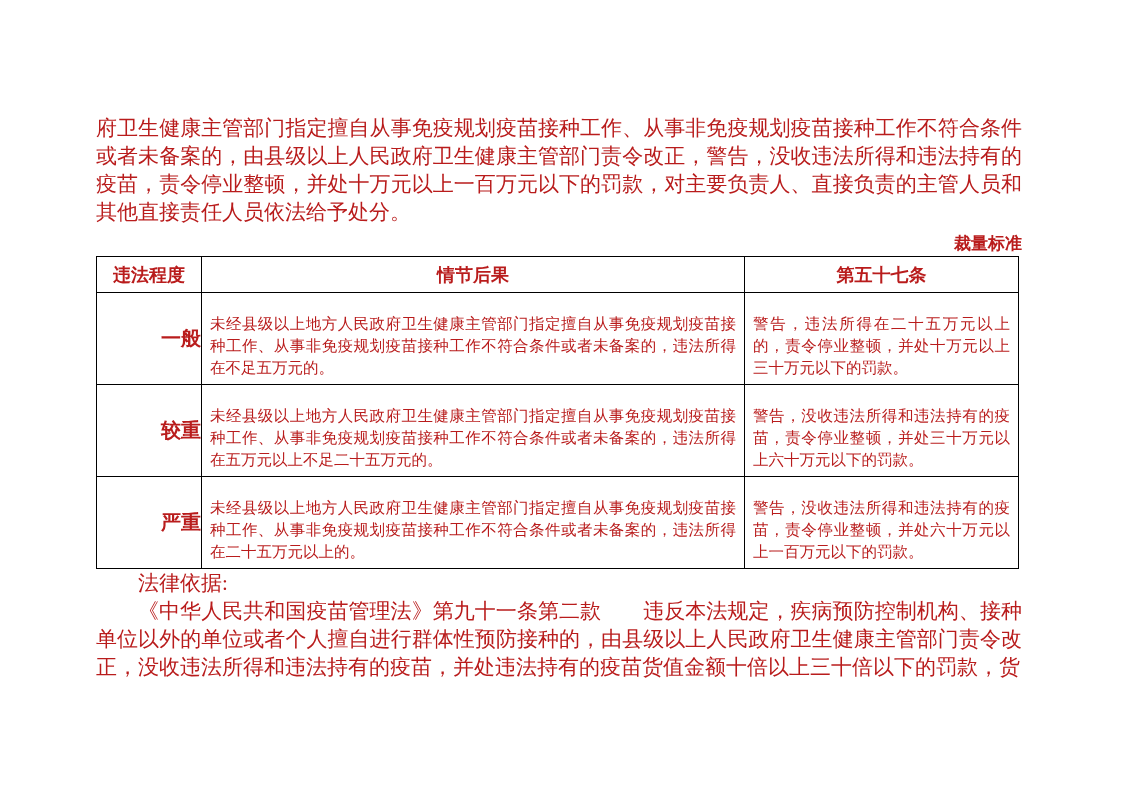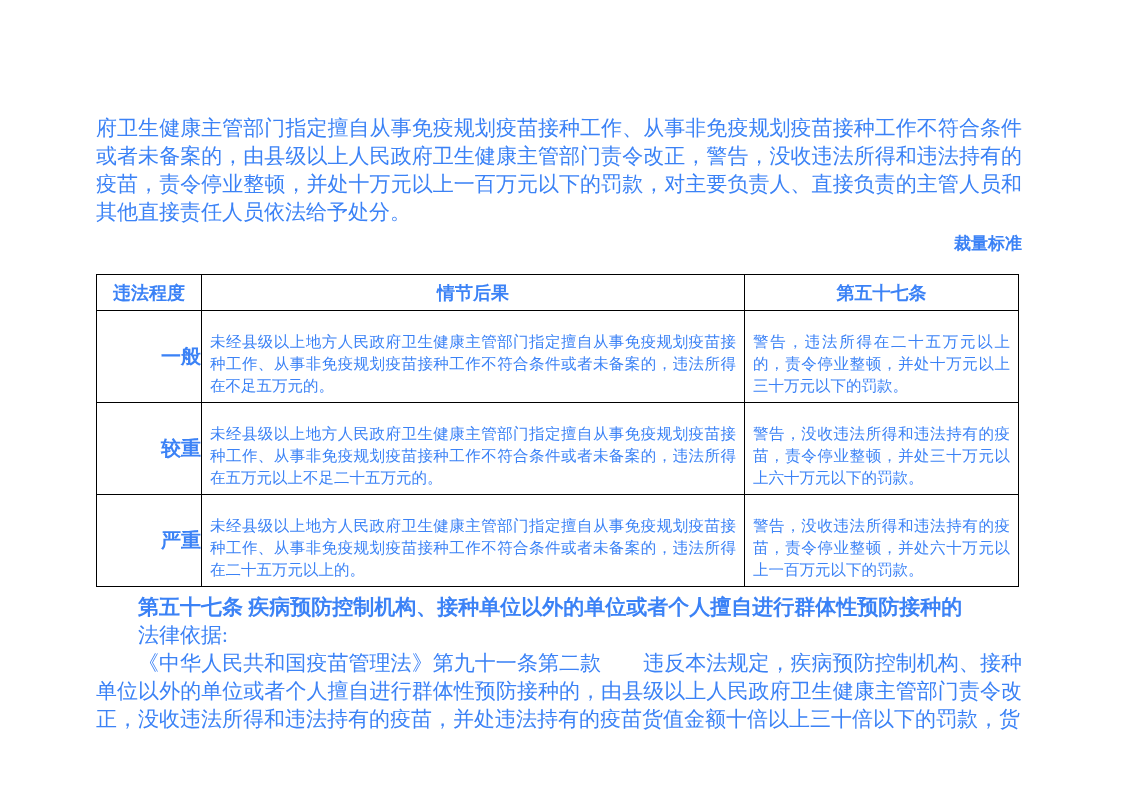--- a/index.html
+++ b/index.html
@@ -3,21 +3,21 @@
 <meta charset="utf-8">
 <style>
   * { margin: 0; padding: 0; box-sizing: border-box; }
   html, body { background: #e8e8e8; }
   .page {
     position: relative;
     width: 1122px;
     height: 793px;
     margin: 0 auto;
     background: #ffffff;
-    color: #3b82f6;
+    color: #b91c1c;
     font-family: "Liberation Serif", serif;
     overflow: hidden;
   }
   .content {
     position: absolute;
     left: 96px;
     top: 114px;
     width: 926px;
   }
   .intro-para {
@@ -28,21 +28,21 @@
   }
   .table-caption {
     margin-top: 7px;
     text-align: right;
     font-family: "Liberation Sans", sans-serif;
     font-weight: bold;
     font-size: 17px;
     line-height: 22px;
   }
   table.discretion {
-    margin-top: 19px;
+    margin-top: 1px;
     width: 922px;
     border-collapse: collapse;
     table-layout: fixed;
   }
   table.discretion th,
   table.discretion td {
     border: 1px solid #000000;
     vertical-align: middle;
   }
   table.discretion th {
@@ -131,21 +131,20 @@
           <td class="range">警告，没收违法所得和违法持有的疫苗，责令停业整顿，并处三十万元以上六十万元以下的罚款。</td>
         </tr>
         <tr>
           <td class="degree">严重</td>
           <td class="circumstance">未经县级以上地方人民政府卫生健康主管部门指定擅自从事免疫规划疫苗接种工作、从事非免疫规划疫苗接种工作不符合条件或者未备案的，违法所得在二十五万元以上的。</td>
           <td class="range">警告，没收违法所得和违法持有的疫苗，责令停业整顿，并处六十万元以上一百万元以下的罚款。</td>
         </tr>
       </tbody>
     </table>
 
-    <h2 class="article-heading">第五十七条 疾病预防控制机构、接种单位以外的单位或者个人擅自进行群体性预防接种的</h2>
 
     <p class="legal-basis-label">法律依据:</p>
 
     <p class="legal-text">《中华人民共和国疫苗管理法》第九十一条第二款　　违反本法规定，疾病预防控制机构、接种单位以外的单位或者个人擅自进行群体性预防接种的，由县级以上人民政府卫生健康主管部门责令改正，没收违法所得和违法持有的疫苗，并处违法持有的疫苗货值金额十倍以上三十倍以下的罚款，货</p>
 
   </div>
 
 </div>
 
 </body></html>

